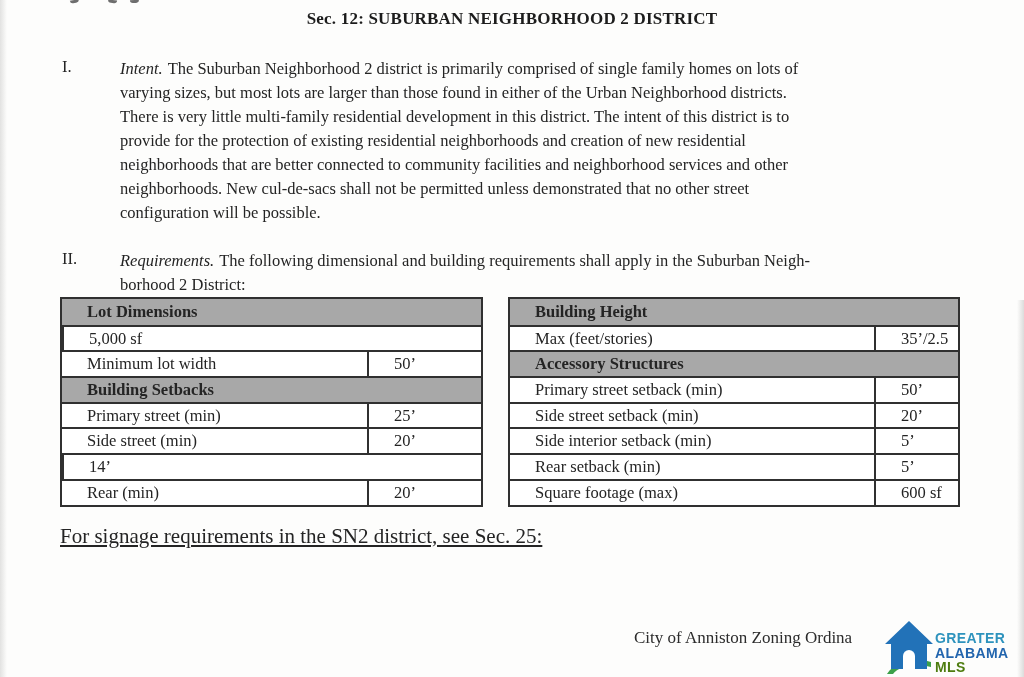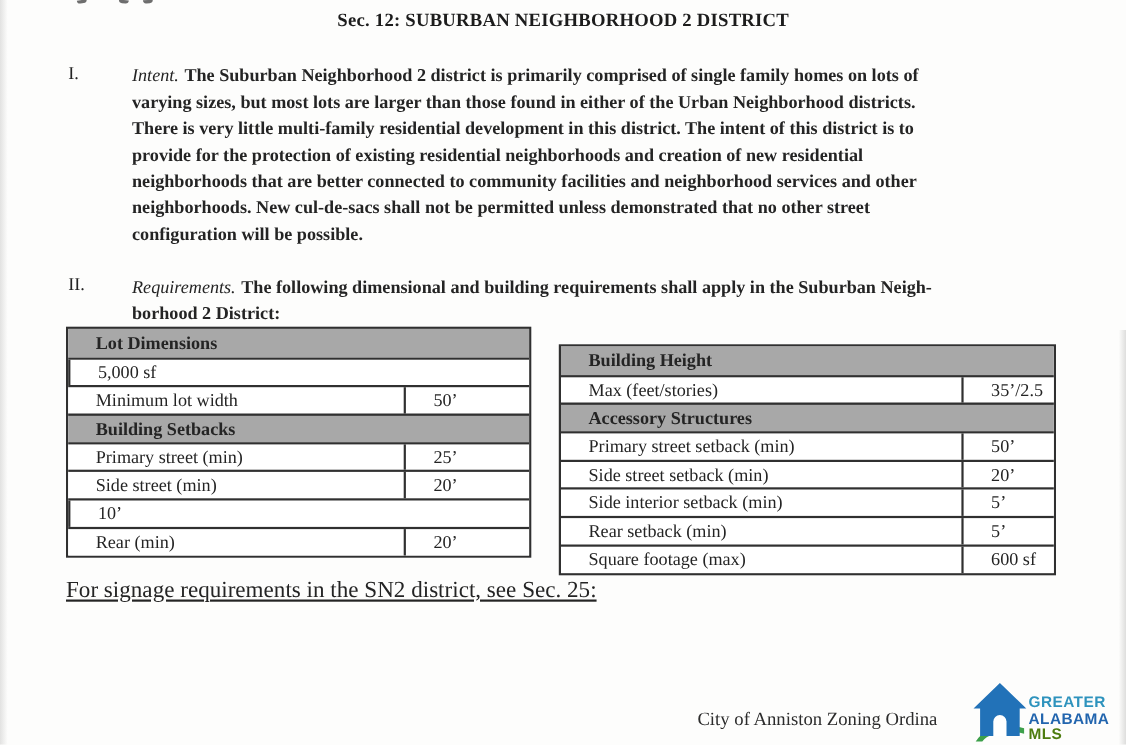--- a/index.html
+++ b/index.html
@@ -41,30 +41,30 @@
   .numeral { position: absolute; left: 62px; font-size: 16.5px; }
   .n1 { top: 57px; }
   .n2 { top: 249px; }
   .para {
     position: absolute; left: 120px; width: 860px;
     font-size: 16.5px; line-height: 24px;
   }
   .p1 { top: 57px; }
   .p2 { top: 249px; }
   .lead { font-style: italic; padding-right: 5px; }
-  .body-text { white-space: pre-line; font-weight: bold; }
+  .body-text { white-space: pre-line; }
 
   
   .ztable {
     position: absolute; top: 297px;
     border: 2px solid #303030; background: #fff;
     box-sizing: border-box;
   }
   .ztable.left  { left: 60px;  width: 423px; }
-  .ztable.right { left: 508px; width: 452px; margin-top: 16px; }
+  .ztable.right { left: 508px; width: 452px; }
   .t-row {
     display: flex; align-items: stretch;
     height: 25.7px; box-sizing: border-box;
     border-top: 2px solid #303030;
     background: #fff;
   }
   .t-row:first-child { border-top: none; }
   .t-row.header { background: #a8a8a8; font-weight: bold; }
   .cell {
     display: flex; align-items: center;
@@ -75,21 +75,21 @@
   .cell.value { border-left: 2px solid #303030; }
   .ztable.left  .cell.value { width: 114px; }
   .ztable.right .cell.value { width: 84px; }
 
   .note {
     position: absolute; left: 60px; top: 523px;
     font-size: 21px; line-height: 26px; text-decoration: underline;
   }
 
   .footer-citation {
-    position: absolute; left: 634px; top: 644px;
+    position: absolute; left: 634px; top: 628px;
     font-size: 17px; color: #2c2c2c;
   }
   .logo { position: absolute; left: 884px; top: 614px; width: 140px; height: 63px; }
   .logo svg { position: absolute; left: 0; top: 0; }
   .logo-text {
     position: absolute; left: 51px; top: 17px;
     font-family: "Liberation Sans", sans-serif;
     font-weight: bold; font-size: 14px; line-height: 14.6px;
     letter-spacing: .4px; white-space: nowrap;
   }
@@ -143,21 +143,21 @@
       </div>
       <div class="t-row data">
         <div class="cell label">Primary street (min)</div>
         <div class="cell value">25’</div>
       </div>
       <div class="t-row data">
         <div class="cell label">Side street (min)</div>
         <div class="cell value">20’</div>
       </div>
       <div class="t-row data">
-        <div class="cell value">10’</div>
+        <div class="cell value">14’</div>
       </div>
       <div class="t-row data">
         <div class="cell label">Rear (min)</div>
         <div class="cell value">20’</div>
       </div>
     </div>
   <div class="ztable right">
       <div class="t-row header">
         <div class="cell label">Building Height</div>
       </div>

